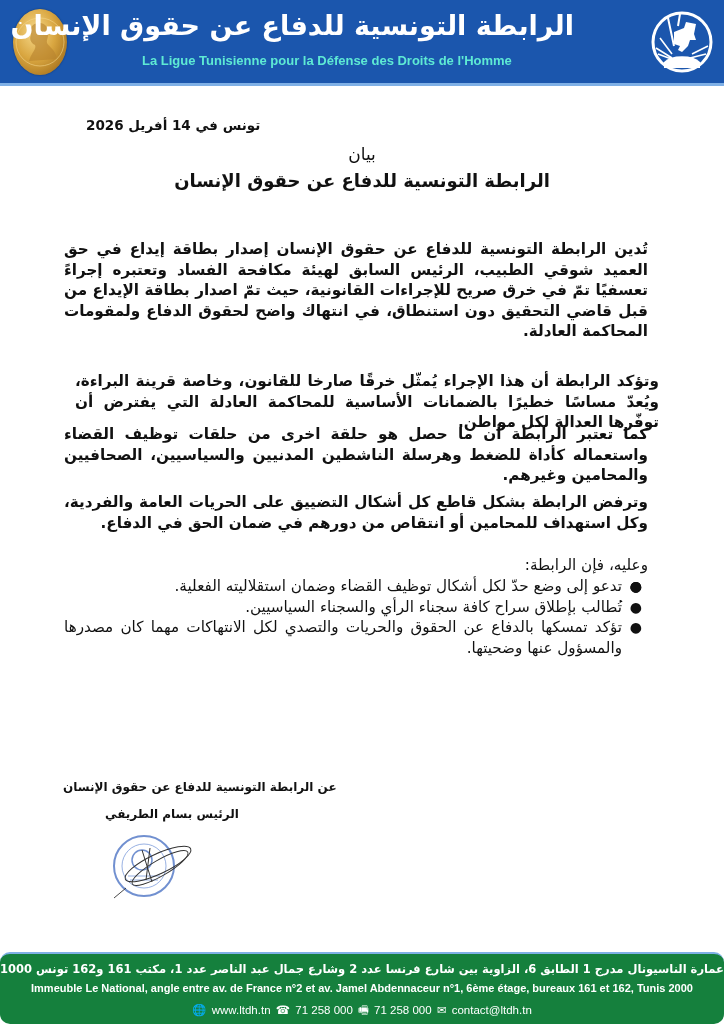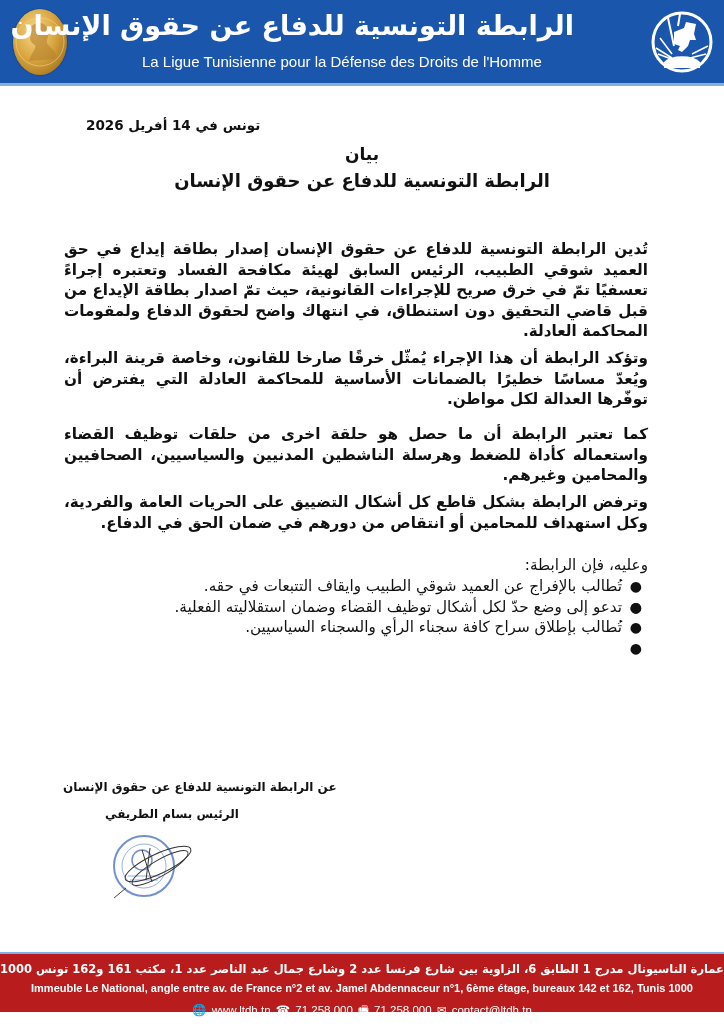--- a/index.html
+++ b/index.html
@@ -6,41 +6,41 @@
   html, body { width:724px; height:1024px; background:#ffffff; overflow:hidden; }
   body { position:relative; font-family:"Liberation Sans", "DejaVu Sans", sans-serif; color:#111; }
 
   .header { position:absolute; left:0; top:0; width:724px; height:86px; background:#1b56ad; border-bottom:3px solid #7fb0e6; }
   .medal { position:absolute; left:13px; top:9px; width:54px; height:66px; border-radius:50%;
            background:radial-gradient(ellipse at 40% 35%, #f6d98a 0%, #d9a640 45%, #a9751f 80%, #7d5515 100%);
            box-shadow:0 0 2px rgba(0,0,0,.4); }
   .medal svg { position:absolute; left:0; top:0; }
   .logo { position:absolute; right:10px; top:10px; width:64px; height:64px; }
   .header-ar { position:absolute; right:150px; top:10px; color:#fff; font-weight:bold; font-size:27px; direction:rtl; font-family:"DejaVu Sans", sans-serif; letter-spacing:0; white-space:nowrap; }
-  .header-fr { position:absolute; left:142px; top:53px; color:#ffffff; font-weight:normal; font-size:15px; white-space:nowrap; }
+  .header-fr { position:absolute; left:142px; top:53px; color:#5eead4; font-weight:bold; font-size:13px; white-space:nowrap; }
 
   .date { position:absolute; left:86px; top:117px; font-weight:bold; font-size:13.5px; direction:rtl; font-family:"DejaVu Sans", sans-serif; }
-  .title1 { position:absolute; left:0; width:724px; top:144px; text-align:center; font-weight:bold; font-size:17px; direction:rtl; font-family:"DejaVu Sans", sans-serif; }
+  .title1 { position:absolute; left:0; width:724px; top:144px; text-align:center; font-weight:normal; font-size:17px; direction:rtl; font-family:"DejaVu Sans", sans-serif; }
   .title2 { position:absolute; left:0; width:724px; top:170px; text-align:center; font-weight:bold; font-size:18px; direction:rtl; font-family:"DejaVu Sans", sans-serif; }
 
   .body { position:absolute; left:64px; width:584px; direction:rtl; text-align:justify; font-size:15.2px; line-height:20.5px; font-family:"DejaVu Sans", sans-serif;font-weight:bold; }
   .p1 { top:239px; }
-  .p2 { top:348px; }
+  .p2 { top:371px;margin-left:11px; }
   .p3 { top:424px; }
   .p4 { top:492px; }
   .intro { position:absolute; right:76px; top:556px; direction:rtl; font-size:15.2px; font-family:"DejaVu Sans", sans-serif; }
   .list { position:absolute; left:64px; width:584px; top:576px; direction:rtl; list-style:none; font-size:15.2px; line-height:20.5px; font-family:"DejaVu Sans", sans-serif; }
   .list li { position:relative; padding-right:26px; text-align:justify; }
   .list li .bullet { position:absolute; right:6px; top:0; font-size:14px; }
 
   .sig1 { position:absolute; left:63px; top:780px; font-weight:bold; font-size:12px; direction:rtl; font-family:"DejaVu Sans", sans-serif; white-space:nowrap; }
   .sig2 { position:absolute; left:105px; top:807px; font-weight:bold; font-size:12px; direction:rtl; font-family:"DejaVu Sans", sans-serif; white-space:nowrap; }
   .stamp { position:absolute; left:108px; top:830px; width:90px; height:72px; }
 
-  .footer { position:absolute; left:0; top:952px; width:724px; height:60px; background:#b91c1c; border-top:2px solid #7fb0e6; color:#fff; }
+  .footer { position:absolute; left:0; top:952px; width:724px; height:72px; background:#15803d; border-top:2px solid #7fb0e6; color:#fff;border-radius:10px; }
   .f-ar { position:absolute; left:0; width:724px; top:8px; text-align:center; font-size:11.5px; font-weight:bold; direction:rtl; font-family:"DejaVu Sans", sans-serif; }
   .f-fr { position:absolute; left:0; width:724px; top:28px; text-align:center; font-size:11px; font-weight:bold; }
   .f-contact { position:absolute; left:0; width:724px; top:48px; text-align:center; font-size:11.5px; font-weight:normal; }
   .f-contact span { margin:0 1px; }
 </style>
 </head>
 <body>
 
 <div class="header">
   <div class="medal">
@@ -64,43 +64,43 @@
 <div class="title1">بيان</div>
 <div class="title2">الرابطة التونسية للدفاع عن حقوق الإنسان</div>
 
 <p class="body p1">تُدين الرابطة التونسية للدفاع عن حقوق الإنسان إصدار بطاقة إيداع في حق العميد شوقي الطبيب، الرئيس السابق لهيئة مكافحة الفساد وتعتبره إجراءً تعسفيًا تمّ في خرق صريح للإجراءات القانونية، حيث تمّ اصدار بطاقة الإيداع من قبل قاضي التحقيق دون استنطاق، في انتهاك واضح لحقوق الدفاع ولمقومات المحاكمة العادلة.</p>
 <p class="body p2">وتؤكد الرابطة أن هذا الإجراء يُمثّل خرقًا صارخا للقانون، وخاصة قرينة البراءة، ويُعدّ مساسًا خطيرًا بالضمانات الأساسية للمحاكمة العادلة التي يفترض أن توفّرها العدالة لكل مواطن.</p>
 <p class="body p3">كما تعتبر الرابطة أن ما حصل هو حلقة اخرى من حلقات توظيف القضاء واستعماله كأداة للضغط وهرسلة الناشطين المدنيين والسياسيين، الصحافيين والمحامين وغيرهم.</p>
 <p class="body p4">وترفض الرابطة بشكل قاطع كل أشكال التضييق على الحريات العامة والفردية، وكل استهداف للمحامين أو انتقاص من دورهم في ضمان الحق في الدفاع.</p>
 
 <div class="intro">وعليه، فإن الرابطة:</div>
 <ul class="list">
-  <li><span class="bullet">●</span><span>تُطالب بالإفراج عن العميد شوقي الطبيب وايقاف التتبعات في حقه.</span></li>
+  <li><span class="bullet">●</span></li>
   <li><span class="bullet">●</span></li>
   <li><span class="bullet">●</span><span>تدعو إلى وضع حدّ لكل أشكال توظيف القضاء وضمان استقلاليته الفعلية.</span></li>
   <li><span class="bullet">●</span><span>تُطالب بإطلاق سراح كافة سجناء الرأي والسجناء السياسيين.</span></li>
-  <li><span class="bullet">●</span></li>
+  <li><span class="bullet">●</span><span>تؤكد تمسكها بالدفاع عن الحقوق والحريات والتصدي لكل الانتهاكات مهما كان مصدرها والمسؤول عنها وضحيتها.</span></li>
 </ul>
 
 <div class="sig1">عن الرابطة التونسية للدفاع عن حقوق الإنسان</div>
 <div class="sig2">الرئيس بسام الطريفي</div>
 <svg class="stamp" viewBox="0 0 90 72">
   <circle cx="36" cy="36" r="30" fill="none" stroke="#4d74c4" stroke-width="2" opacity="0.8"></circle>
   <circle cx="36" cy="36" r="22" fill="none" stroke="#6b8fd6" stroke-width="1" opacity="0.7"></circle>
   <circle cx="34" cy="30" r="10" fill="none" stroke="#4d74c4" stroke-width="1.5" opacity="0.8"></circle>
   <path d="M20 46 L52 46 M22 50 L50 50" stroke="#6b8fd6" stroke-width="1" opacity="0.7"></path>
   <ellipse cx="50" cy="34" rx="36" ry="10" transform="rotate(-25 50 34)" fill="none" stroke="#333" stroke-width="1"></ellipse>
   <ellipse cx="52" cy="38" rx="32" ry="8" transform="rotate(-30 52 38)" fill="none" stroke="#333" stroke-width="0.9"></ellipse>
   <path d="M34 20 L44 52 M42 18 L38 50" stroke="#333" stroke-width="1"></path>
   <path d="M6 68 L18 58" stroke="#333" stroke-width="0.9"></path>
 </svg>
 
 <div class="footer">
   <div class="f-ar">عمارة الناسيونال مدرج 1 الطابق 6، الزاوية بين شارع فرنسا عدد 2 وشارع جمال عبد الناصر عدد 1، مكتب 161 و162 تونس 1000</div>
-  <div class="f-fr">Immeuble Le National, angle entre av. de France n°2 et av. Jamel Abdennaceur n°1, 6ème étage, bureaux 142 et 162, Tunis 1000</div>
+  <div class="f-fr">Immeuble Le National, angle entre av. de France n°2 et av. Jamel Abdennaceur n°1, 6ème étage, bureaux 161 et 162, Tunis 2000</div>
   <div class="f-contact">
     <span>🌐</span>
     <span>www.ltdh.tn</span>
     <span>☎</span>
     <span>71 258 000</span>
     <span>🖷</span>
     <span>71 258 000</span>
     <span>✉</span>
     <span>contact@ltdh.tn</span>
   </div>

